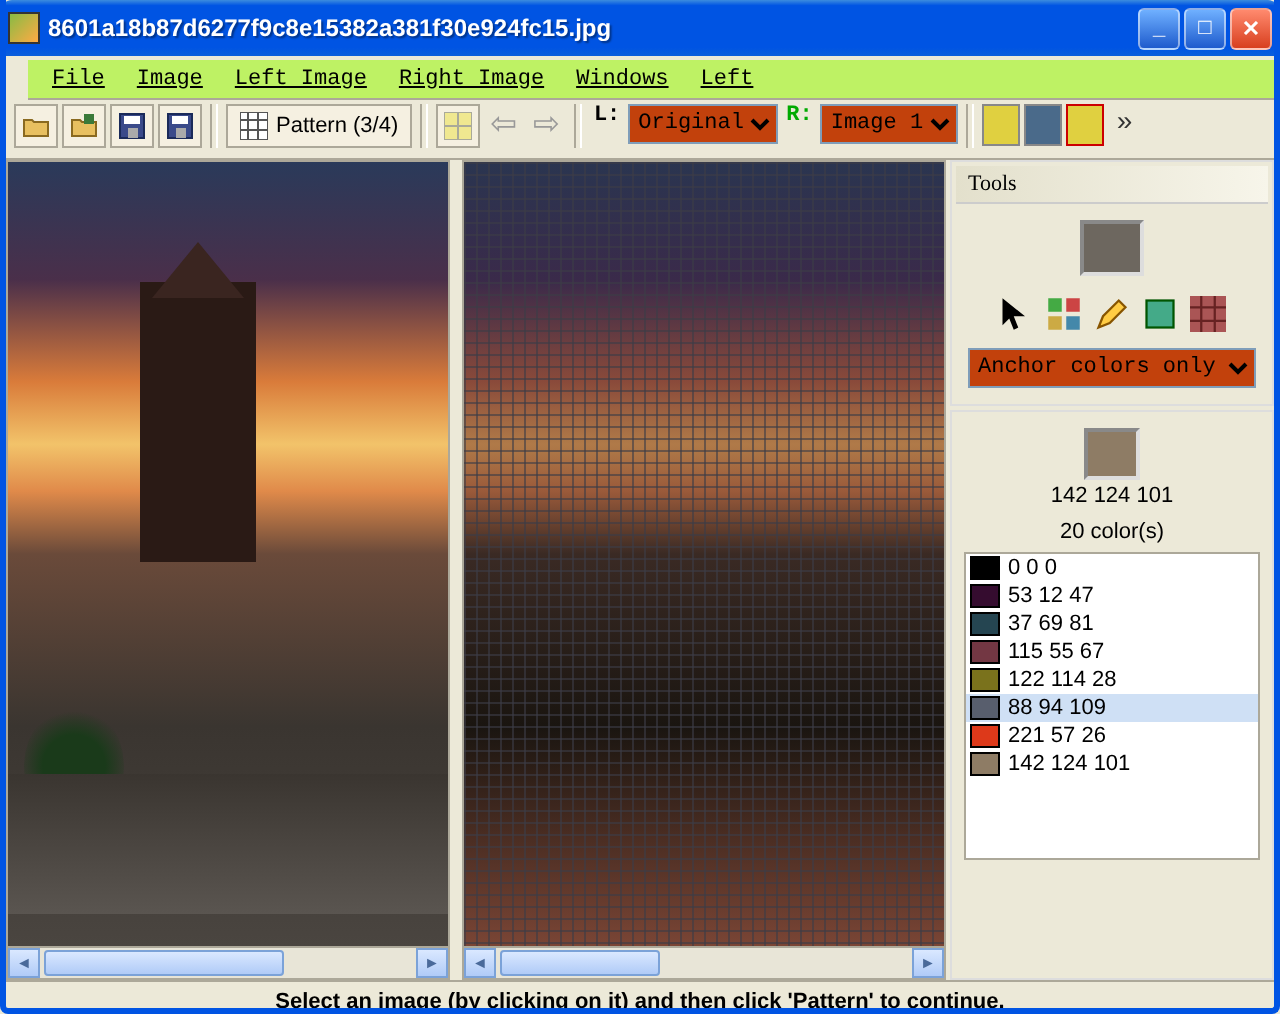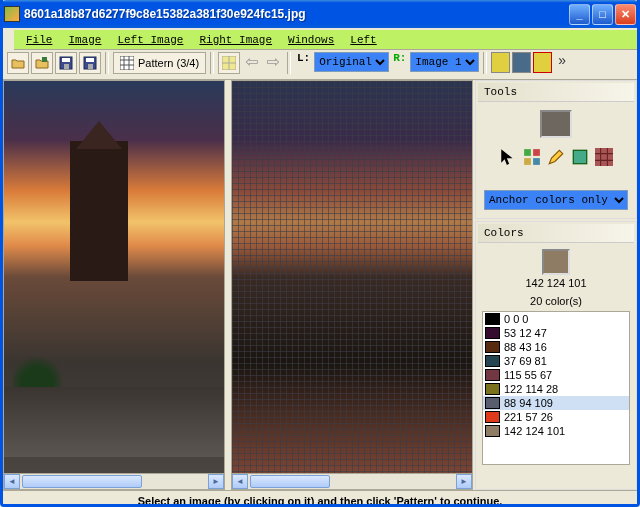--- a/index.html
+++ b/index.html
@@ -10,31 +10,31 @@
 .winbtn{width:21px;height:21px;border-radius:3px;margin-left:2px;display:flex;align-items:center;justify-content:center;color:#fff;font-weight:bold;font-family:Arial;font-size:11px;border:1px solid rgba(255,255,255,.5);cursor:pointer}
 .winbtn.min,.winbtn.max{background:linear-gradient(to bottom,#6fb0ff,#1e5bcd)}
 .winbtn.close{background:linear-gradient(to bottom,#ff8a6e,#d83f1f)}
 .menubar{background:#bef264;height:20px;display:flex;align-items:center;padding:0 4px;border-bottom:1px solid #aca899;margin:2px 3px 0 14px}
 .menubar span{padding:2px 8px;cursor:pointer;font-family:"Courier New",monospace;text-decoration:underline}
 .toolbar{background:#ece9d8;height:30px;display:flex;align-items:flex-start;padding:2px 4px;border-bottom:1px solid #aca899;margin:0 3px;gap:2px}
 .tbtn{width:22px;height:22px;border:1px solid #aca899;background:#f5f0e1;display:flex;align-items:center;justify-content:center;cursor:pointer}
 .sep{width:4px;height:22px;border-left:1px solid #aca899;border-right:1px solid #fff;margin:0 2px}
 .patternbtn{border:1px solid #aca899;background:#f5f0e1;padding:3px 6px;display:flex;align-items:center;gap:4px;cursor:pointer;font-family:"Courier New",monospace}
 .navarrow{color:#999;font-size:16px;padding:0 3px}
-select.sel{font-family:"Courier New",monospace;font-size:11px;height:20px;border:1px solid #7f9db9;background:#3b82f6}
+select.sel{font-family:"Courier New",monospace;font-size:11px;height:20px;border:1px solid #7f9db9;background:#c2410c}
 .lbl{font-family:"Courier New",monospace;font-weight:bold;padding:0 2px}
 .lbl.r{color:#0a0}
 .colorchip{width:19px;height:21px;border:1px solid #888}
 .main{display:flex;height:410px;margin:0 3px;background:#ece9d8}
 .imgpanel{background:#ece9d8;border:1px solid #aca899;position:relative;overflow:hidden}
 .imgpanel.left{width:222px}
 .imgpanel.right{width:242px;margin-left:6px}
 .sidepanel{flex:1;margin-left:2px;display:flex;flex-direction:column;gap:2px}
 .grp{border:1px solid #ddd;background:#ece9d8;padding:2px}
-.grphdr{background:linear-gradient(to right,#e3e0cc,#f7f5ea);padding:3px 6px;font-family:Liberation Mono, monospace;border-bottom:1px solid #ccc}
+.grphdr{background:linear-gradient(to right,#e3e0cc,#f7f5ea);padding:3px 6px;font-family:Liberation Serif, serif;border-bottom:1px solid #ccc}
 .toolsbody{padding:6px;text-align:center}
 .bigswatch{width:32px;height:28px;background:#6d675f;border:2px inset #ddd;margin:2px auto 6px}
 .toolicons{display:flex;gap:6px;justify-content:center;padding:4px 2px}
 .ticon{width:18px;height:18px;cursor:pointer}
 .colsbody{padding:4px;text-align:center;font-family:"Courier New",monospace}
 .curcol{width:28px;height:26px;background:#8e7c65;border:2px inset #ddd;margin:2px auto}
 .palette{border:1px solid #aca899;background:#fff;height:154px;overflow-y:scroll;margin-top:4px;text-align:left}
 .palrow{display:flex;align-items:center;padding:1px 2px;gap:4px;cursor:pointer}
 .palrow.sel{background:#cfe0f5}
 .palchip{width:15px;height:12px;border:1px solid #000;flex-shrink:0}
@@ -175,44 +175,39 @@
               <path d="M2 14l2-5 7-7 3 3-7 7z" fill="#fc4" stroke="#850"></path>
             </svg>
           <svg class="ticon" viewBox="0 0 16 16">
               <rect x="2" y="2" width="12" height="12" fill="#4a8" stroke="#050"></rect>
             </svg>
           <svg class="ticon" viewBox="0 0 16 16">
               <rect width="16" height="16" fill="#a55"></rect>
               <path d="M0 5h16M0 11h16M5 0v16M11 0v16" stroke="#622"></path>
             </svg>
         </div>
-        <select class="sel" style="width:100%;margin-top:20px"><option>Anchor colors only</option></select>
+        <select class="sel" style="width:100%;margin-top:4px"><option>Anchor colors only</option></select>
       </div>
     </div>
 
     <div class="grp" style="flex:1">
-      <div class="grphdr">Colors</div>
       <div class="colsbody">
         <div class="curcol"></div>
         <div>142 124 101</div>
         <div style="margin-top:6px">20 color(s)</div>
         <div class="palette" id="palette">
             <div class="palrow">
               <div class="palchip" style="background: rgb(0, 0, 0);"></div>
               <span>0 0 0</span>
             </div>
             <div class="palrow">
               <div class="palchip" style="background: rgb(53, 12, 47);"></div>
               <span>53 12 47</span>
             </div>
             <div class="palrow">
-              <div class="palchip" style="background: rgb(88, 43, 16);"></div>
-              <span>88 43 16</span>
-            </div>
-            <div class="palrow">
               <div class="palchip" style="background: rgb(37, 69, 81);"></div>
               <span>37 69 81</span>
             </div>
             <div class="palrow">
               <div class="palchip" style="background: rgb(115, 55, 67);"></div>
               <span>115 55 67</span>
             </div>
             <div class="palrow">
               <div class="palchip" style="background: rgb(122, 114, 28);"></div>
               <span>122 114 28</span>

